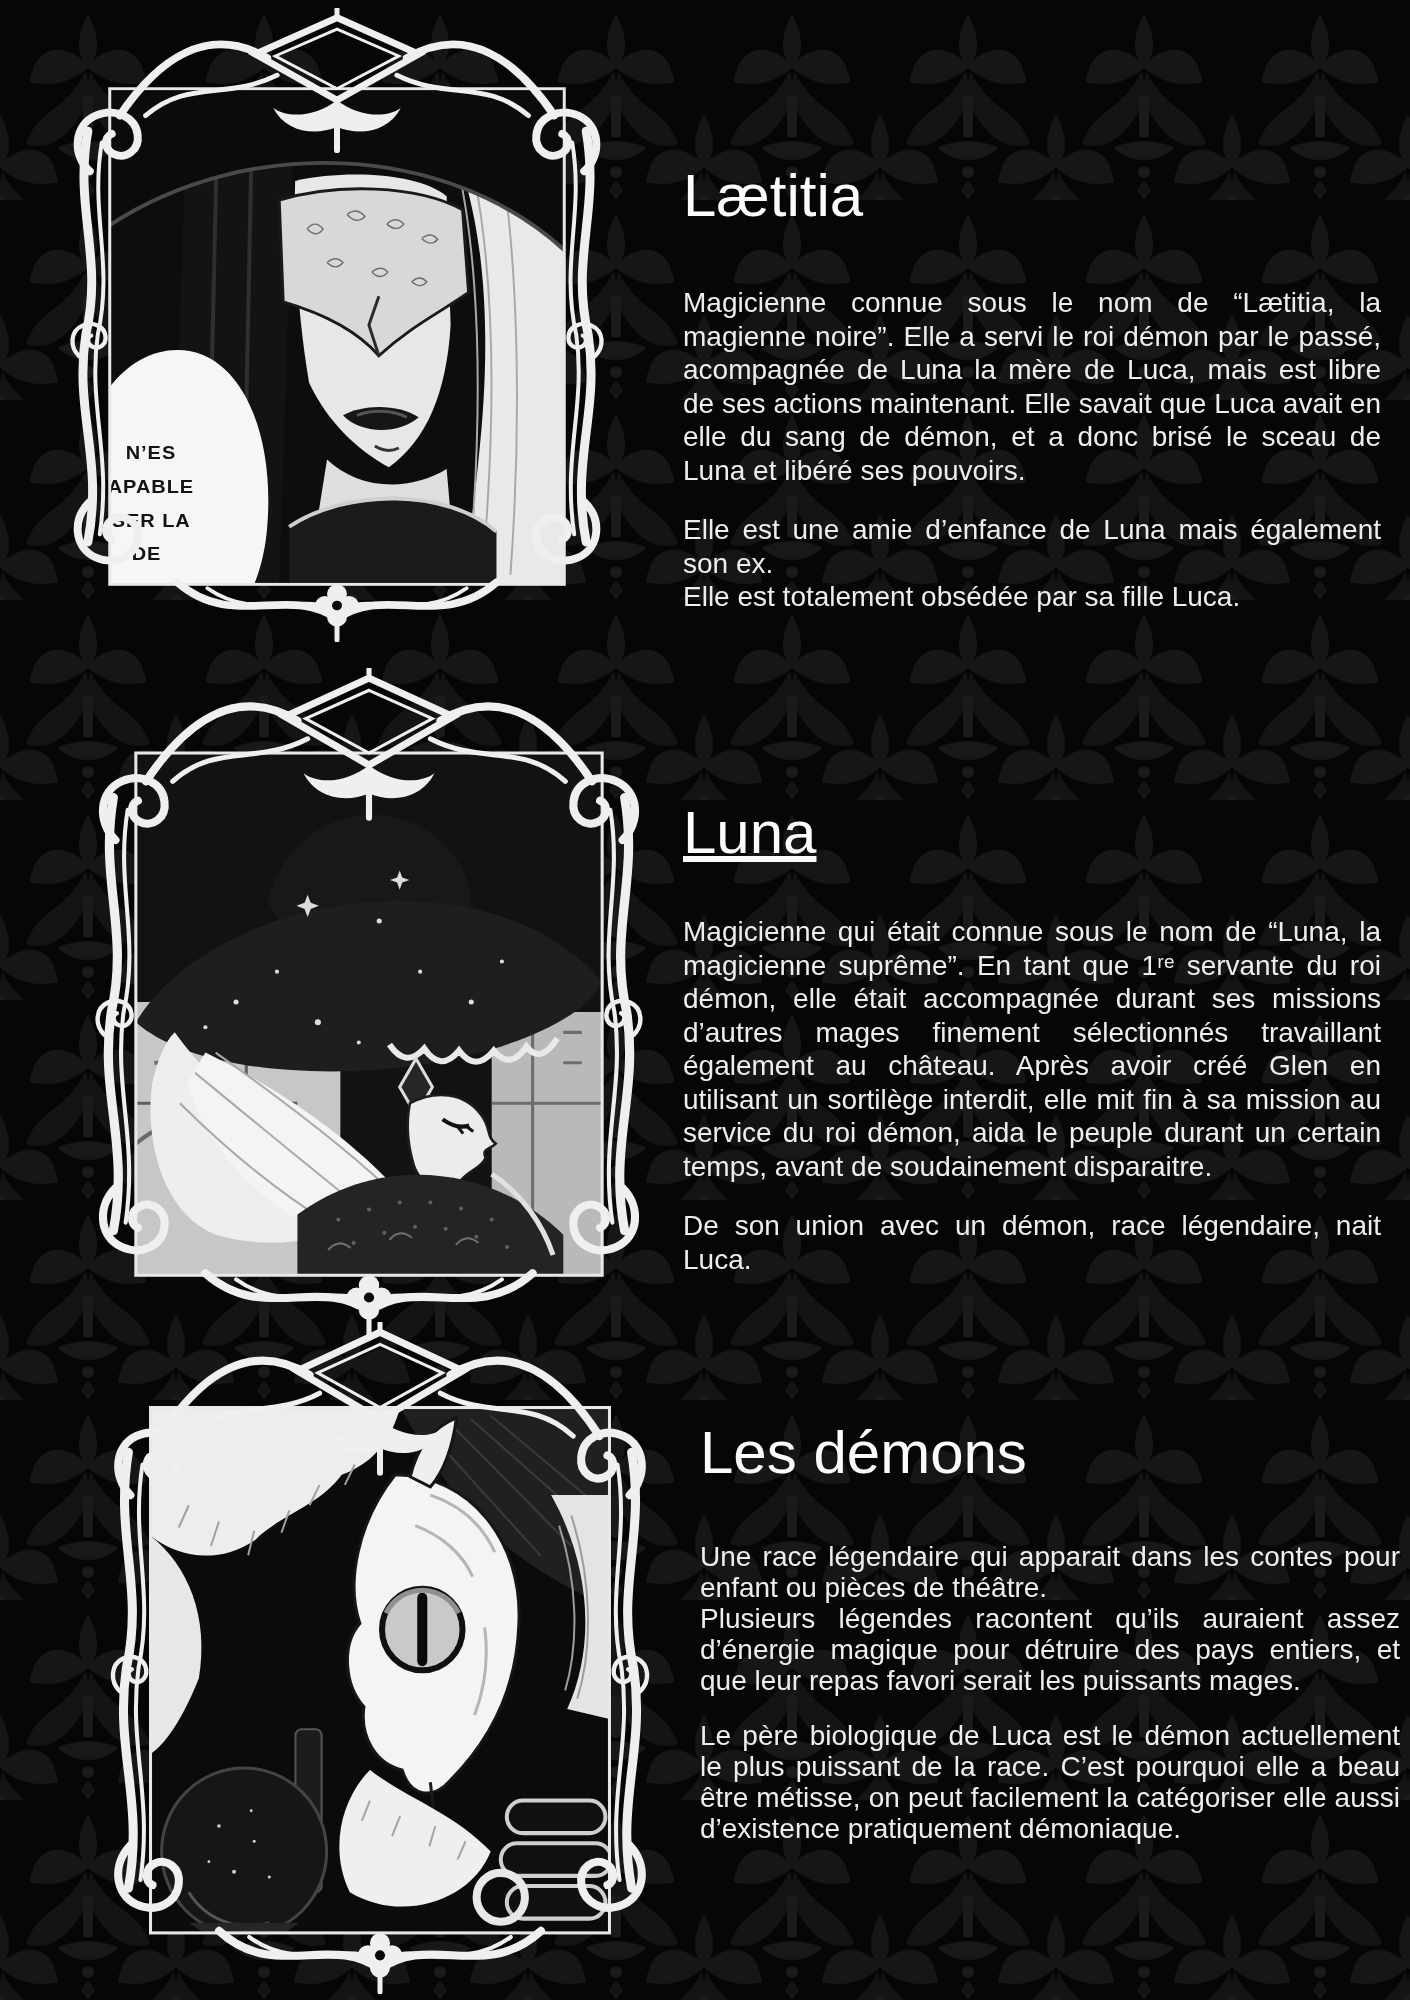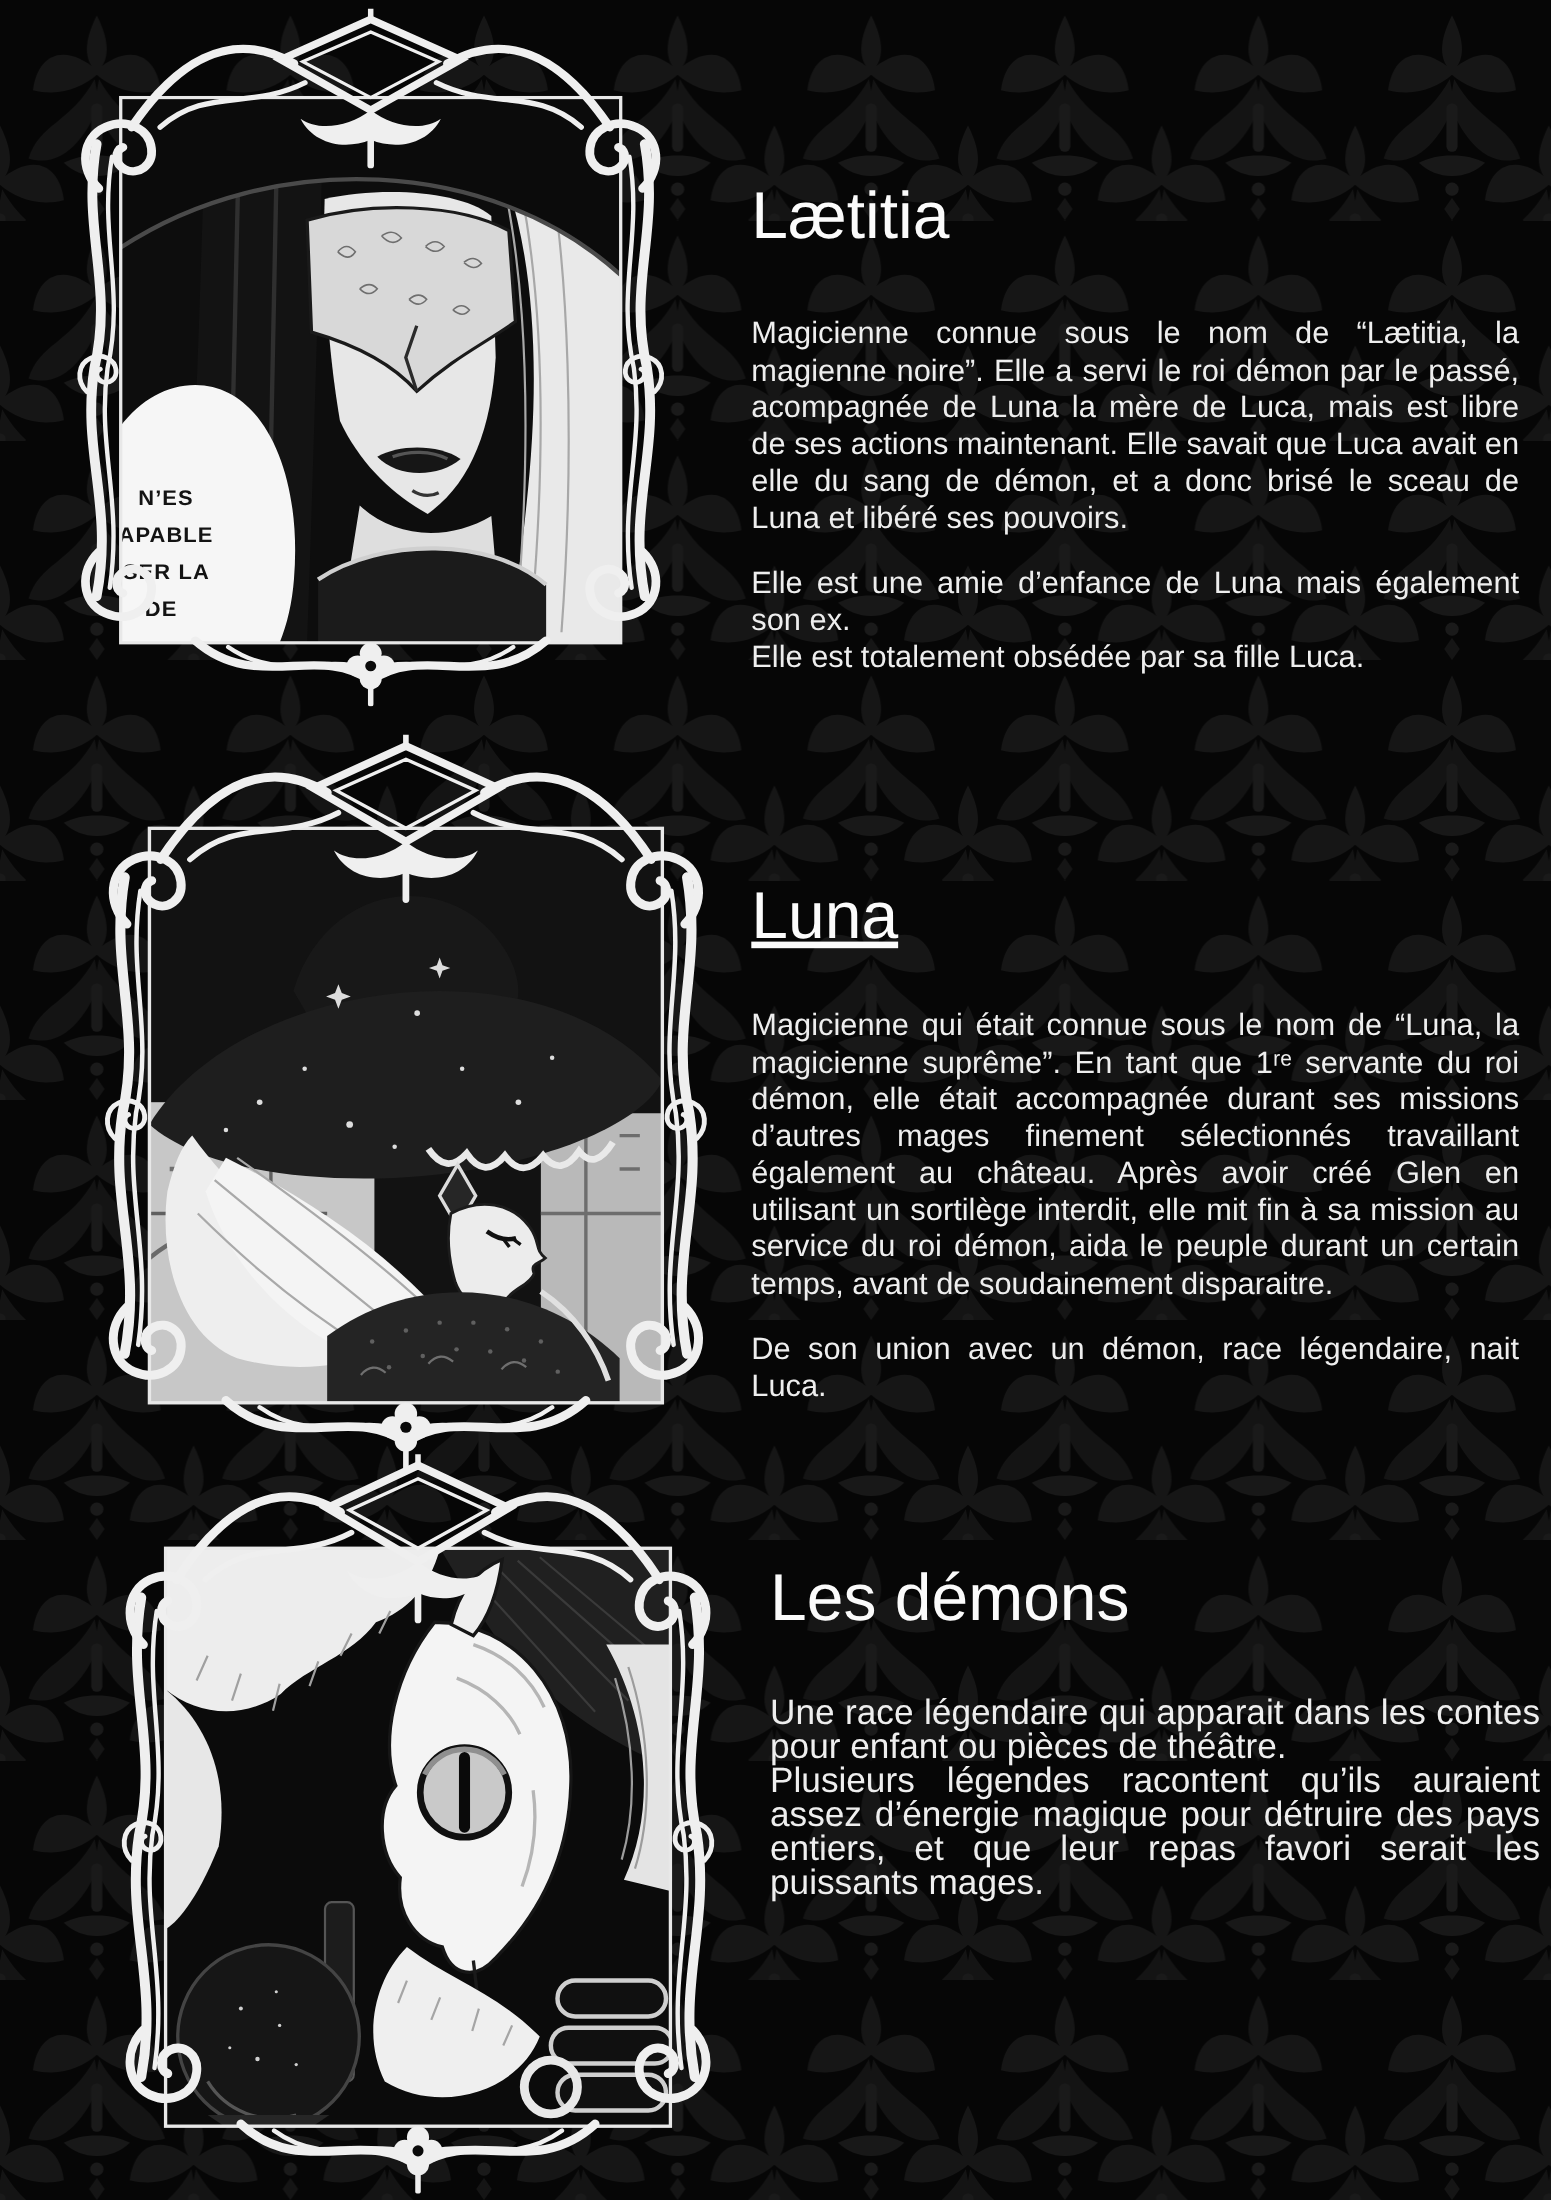--- a/index.html
+++ b/index.html
@@ -23,21 +23,21 @@
     white-space:pre-wrap;
     color:#eeeeee;
   }
   .textcol .body p:last-child{margin-bottom:0;}
   .col1{left:683px;top:158px;width:698px;}
   .col1 h1{margin-bottom:52px;}
   .col2{left:683px;top:795px;width:698px;}
   .col2 h1{margin-bottom:44px;text-decoration:underline;}
   .col3{left:700px;top:1415px;width:700px;}
   .col3 h1{margin-bottom:50px;}
-  .col3 .body p{font-size:32px;line-height:31px;margin-bottom:24px;}
+  .col3 .body p{font-size:28px;line-height:31px;margin-bottom:24px;}
   .frame1{left:28px;top:8px;width:618px;height:634px;}
   .frame2{left:52px;top:668px;width:634px;height:668px;}
   .frame3{left:68px;top:1322px;width:624px;height:672px;}
   .defs-holder{position:absolute;width:0;height:0;overflow:hidden;}
 </style>
 </head>
 <body>
 
 <div class="page">
 
@@ -265,16 +265,17 @@
       </g>
       <use href="#frameOrn"></use>
     </svg>
   </div>
 
   <div class="textcol col3">
     <h1>Les démons</h1>
     <div class="body">
       <p>Une race légendaire qui apparait dans les contes pour enfant ou pièces de théâtre.
 Plusieurs légendes racontent qu’ils auraient assez d’énergie magique pour détruire des pays entiers, et que leur repas favori serait les puissants mages.</p>
+      <p>Le père biologique de Luca est le démon actuellement le plus puissant de la race. C’est pourquoi elle a beau être métisse, on peut facilement la catégoriser elle aussi d’existence pratiquement démoniaque.</p>
     </div>
   </div>
 
 </div>
 
 </body></html>

